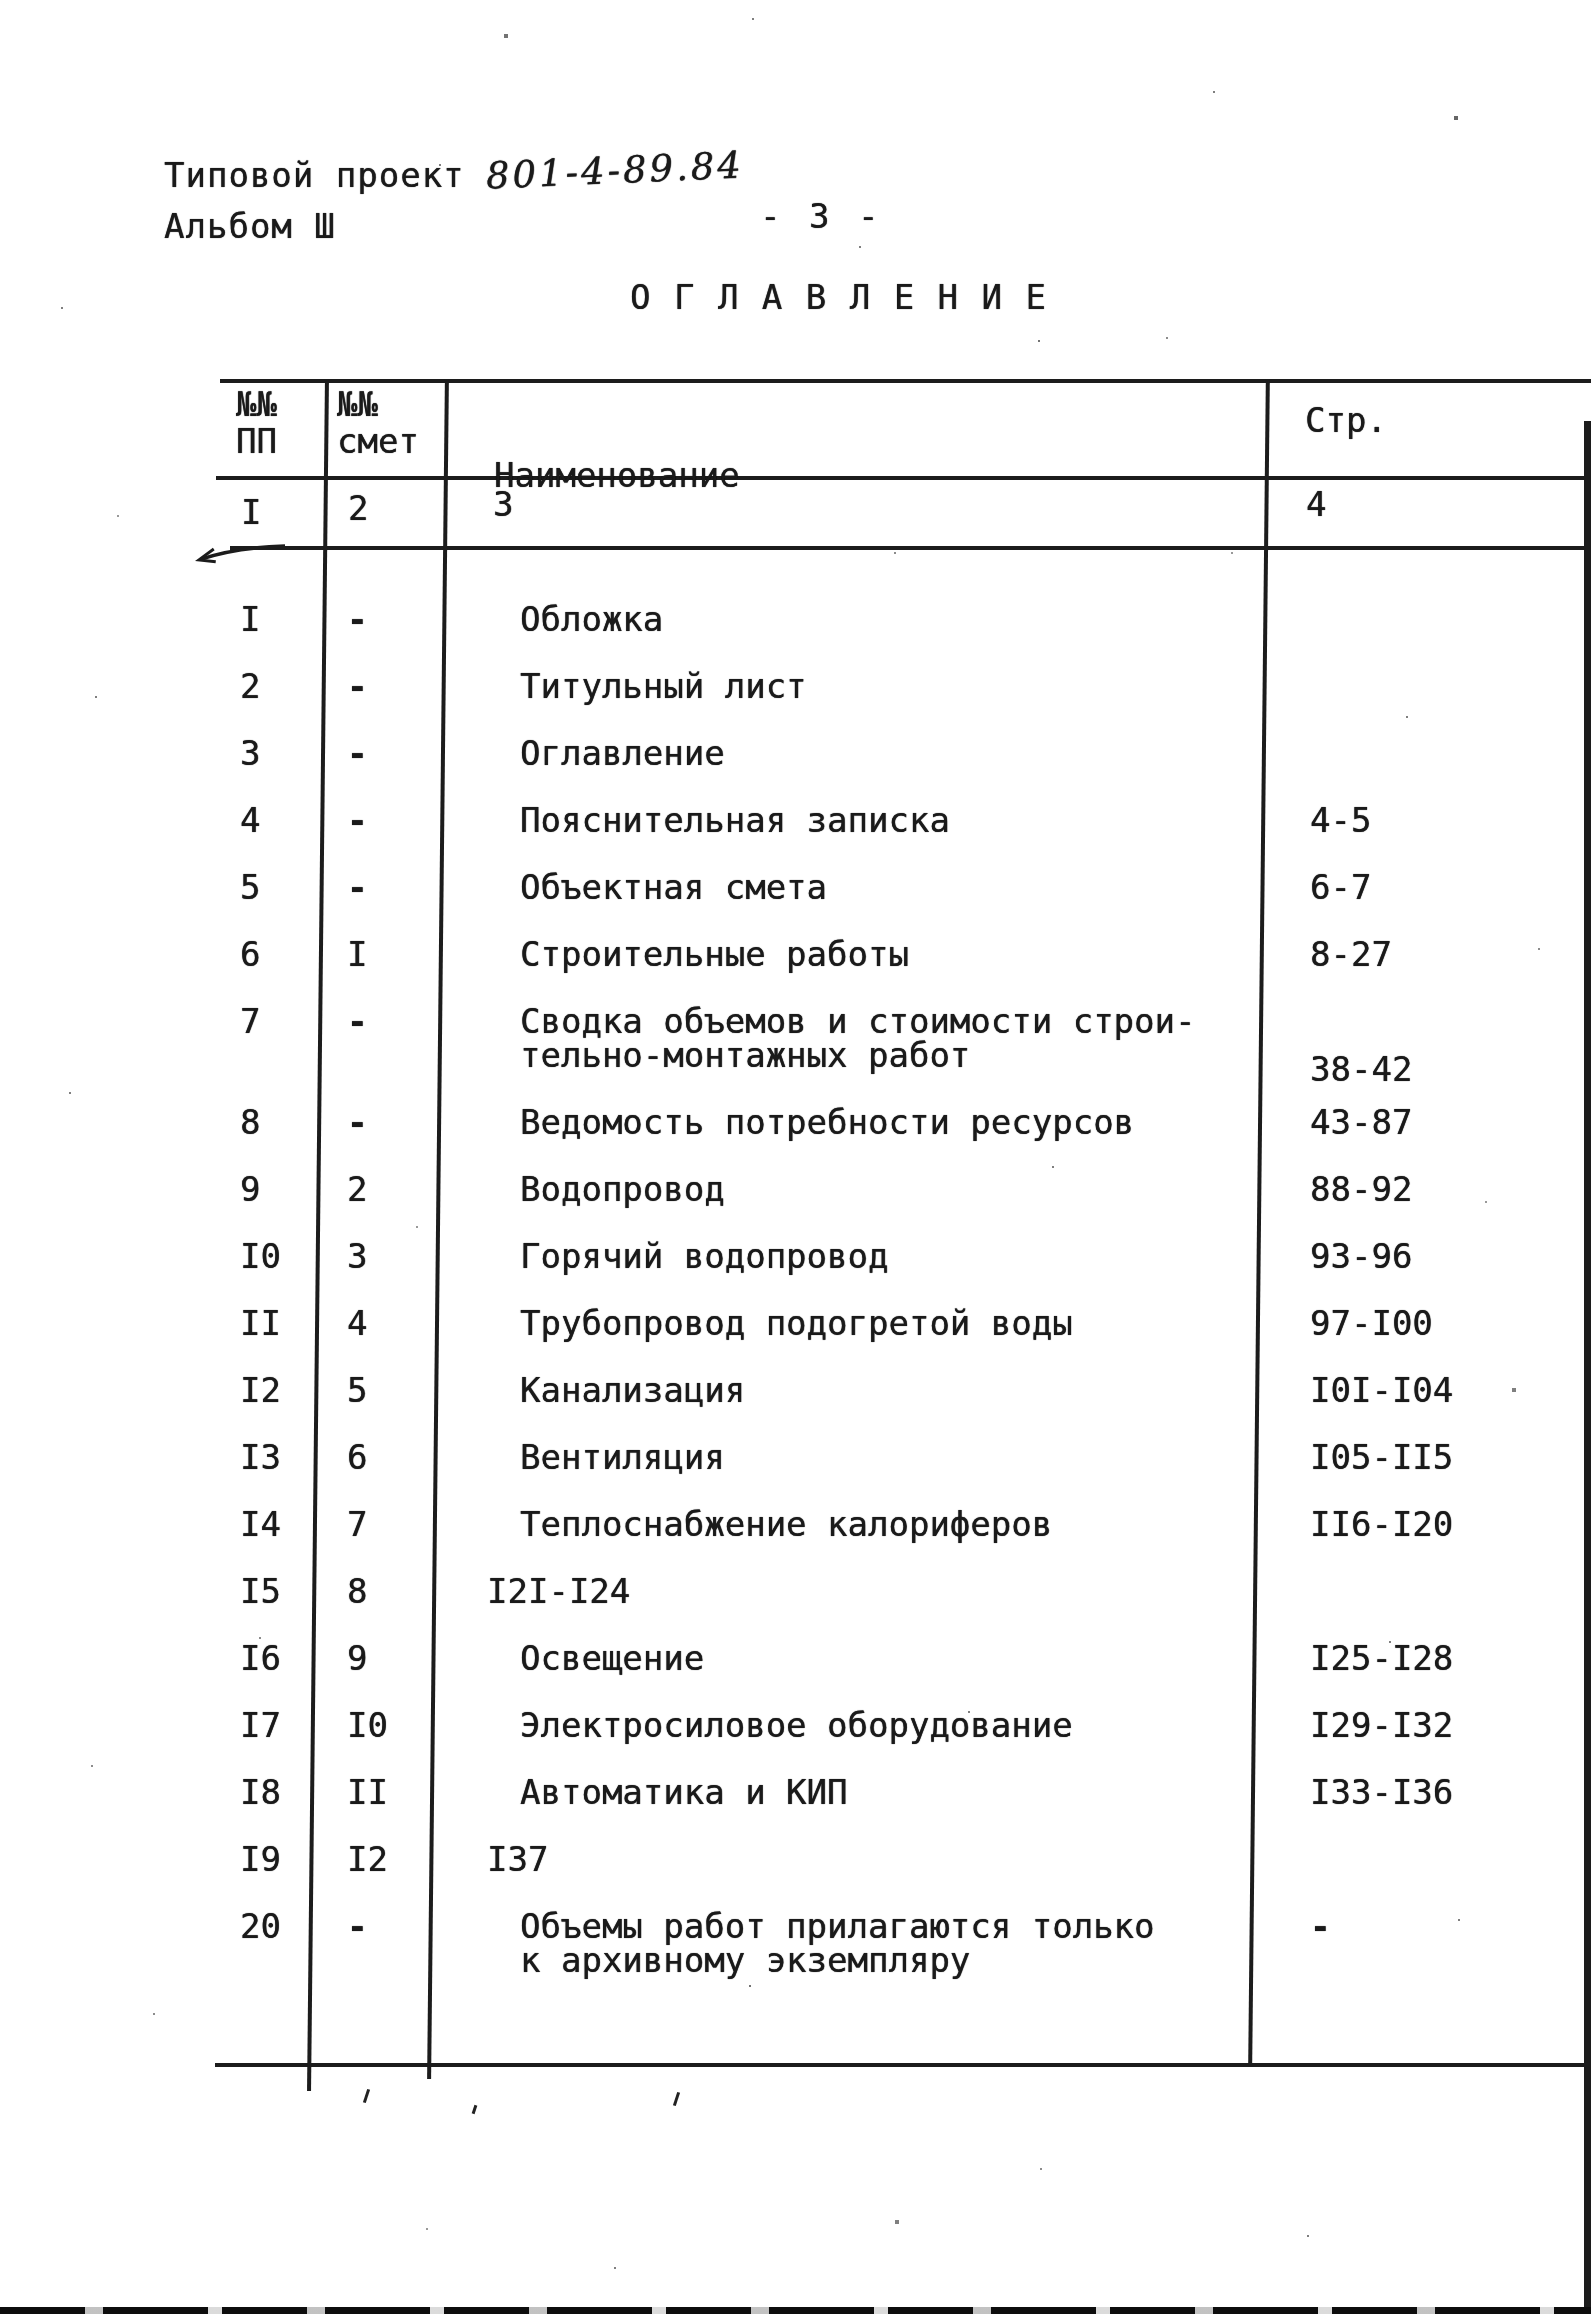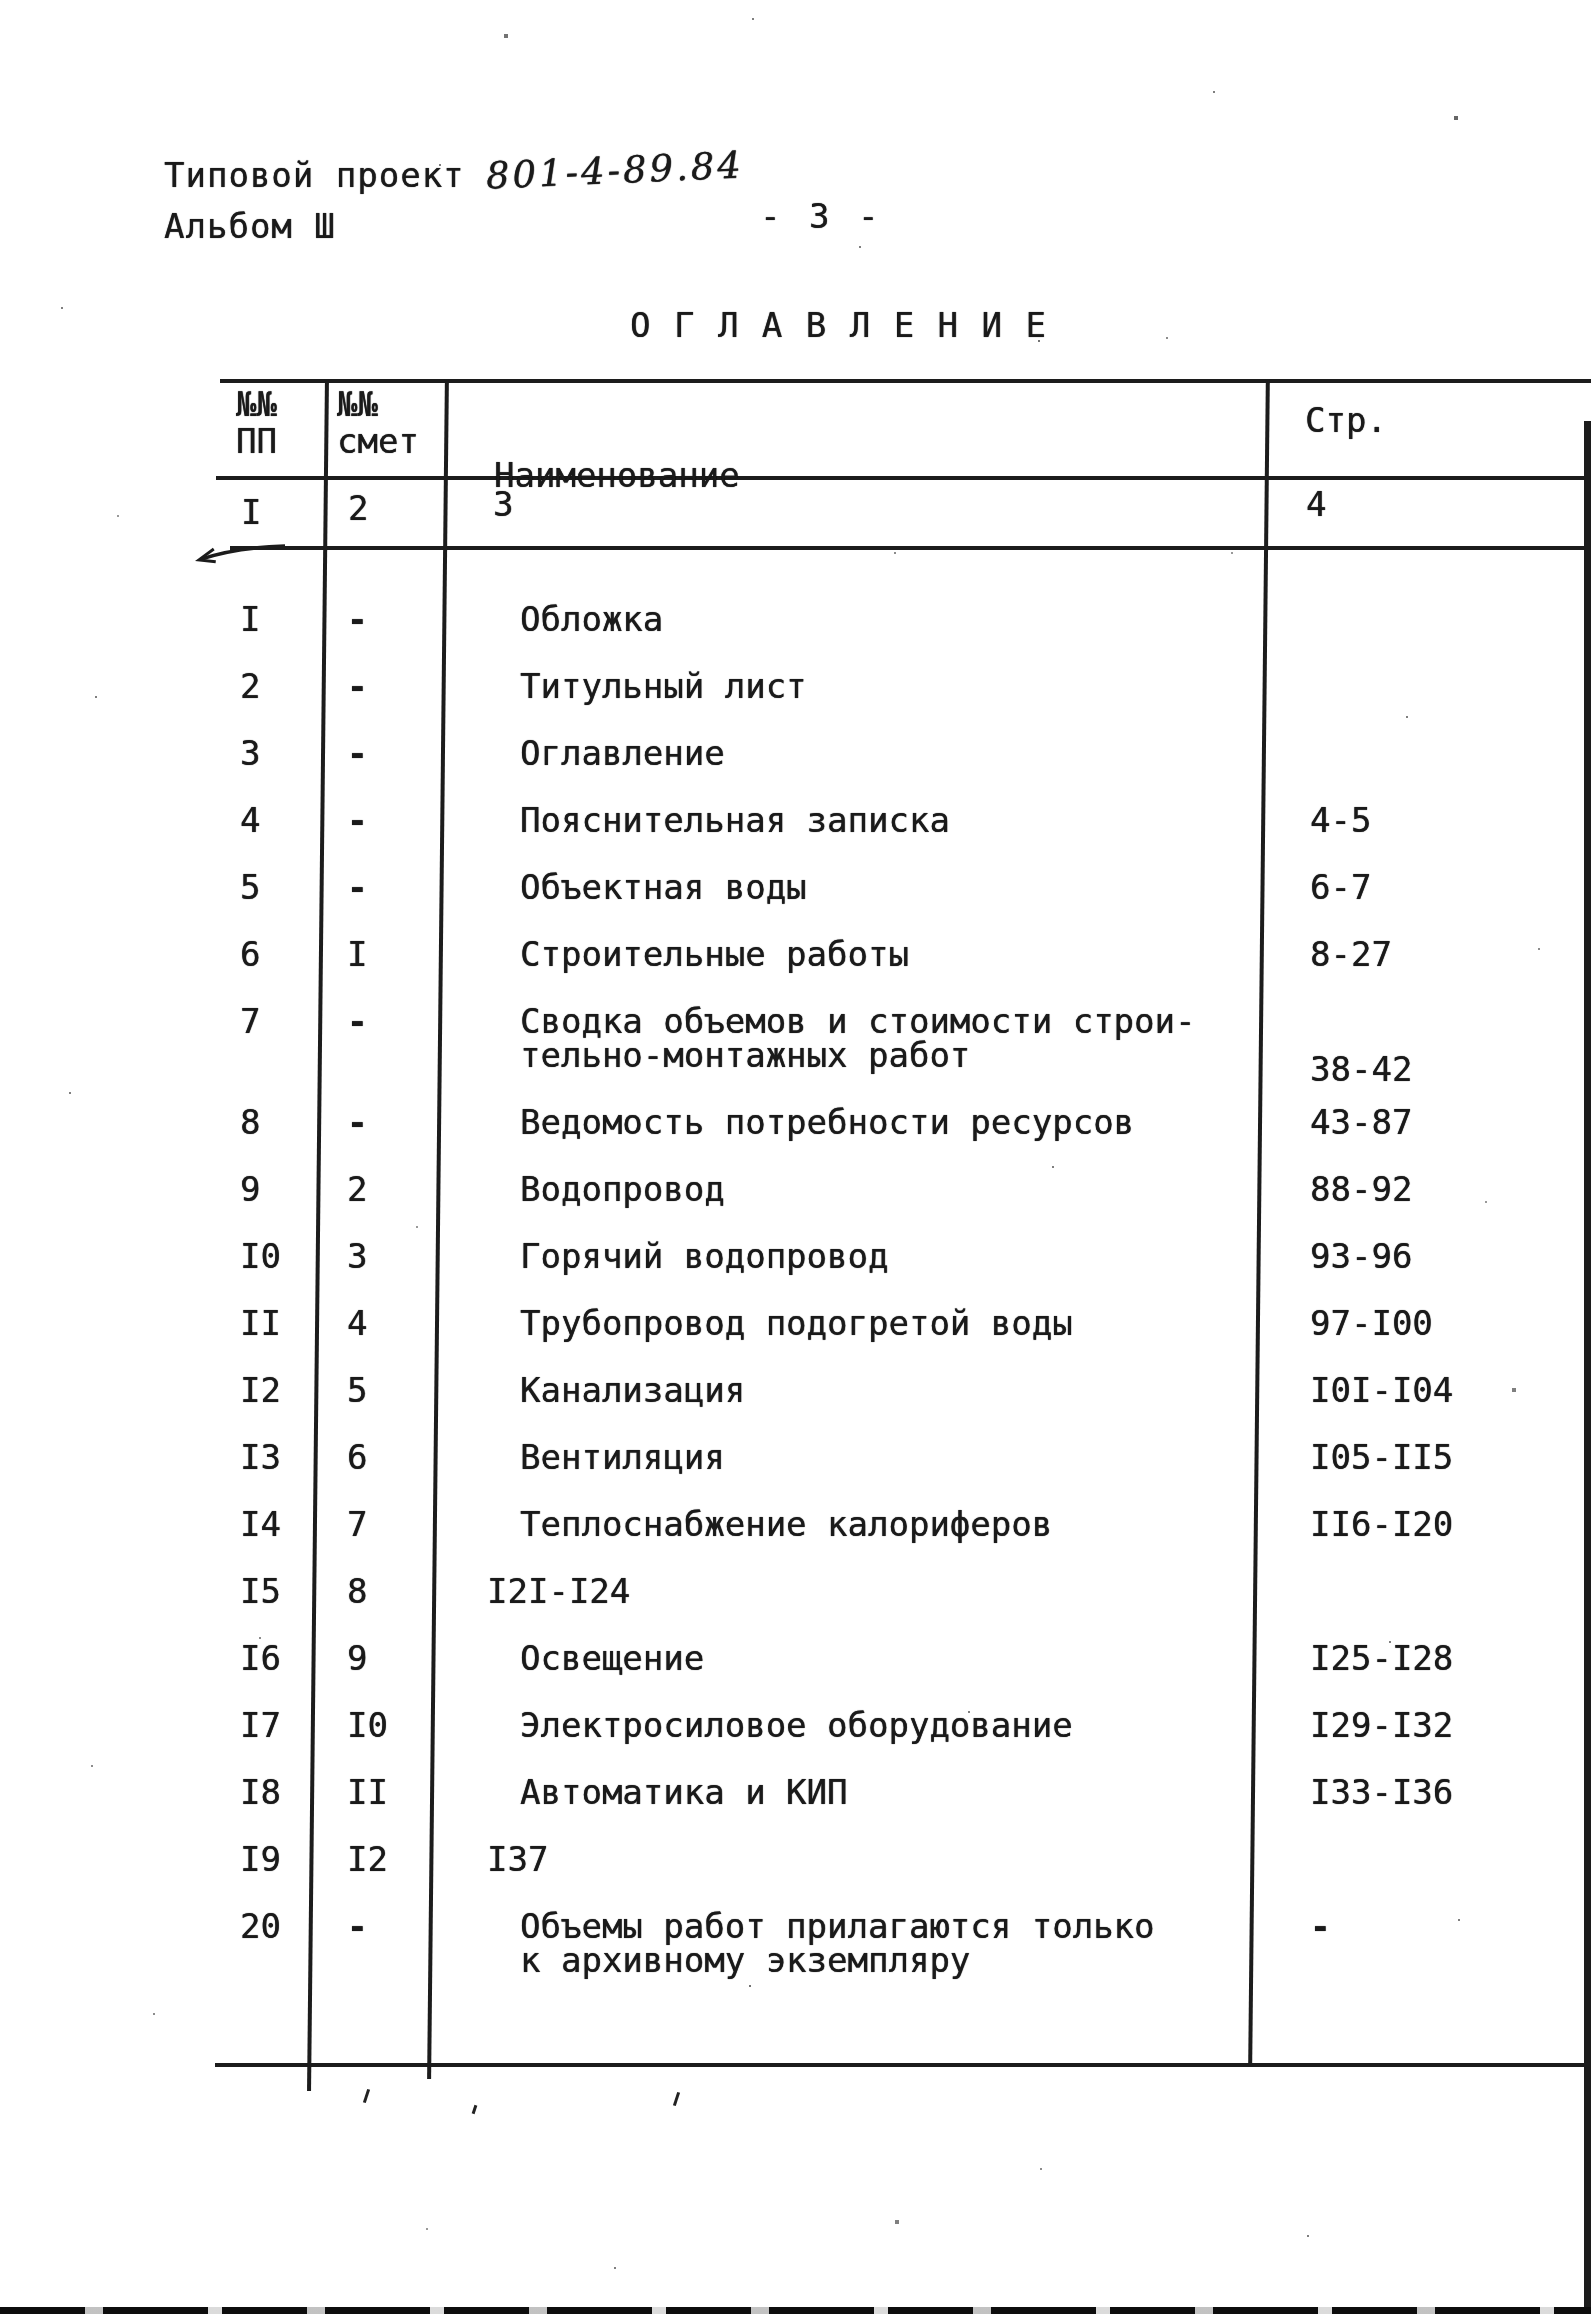--- a/index.html
+++ b/index.html
@@ -15,21 +15,21 @@
   .typed{ text-shadow:0 0 1px rgba(0,0,0,.75), 0.4px 0.4px 0 rgba(0,0,0,.35); }
 
   
   .doc-ref{position:absolute;left:164px;top:149px;font-size:34px;line-height:51px;letter-spacing:1px;}
   .handwritten{
     font-family:"DejaVu Serif",serif;font-style:italic;
     font-size:37px;letter-spacing:3px;
     display:inline-block;transform:rotate(-2.5deg) translateY(-4px);
   }
   .page-num{position:absolute;left:760px;top:196px;font-size:34px;letter-spacing:4px;}
-  .doc-title{position:absolute;left:630px;top:277px;font-size:34px;letter-spacing:1.5px;white-space:nowrap;margin-top:28px;}
+  .doc-title{position:absolute;left:630px;top:277px;font-size:34px;letter-spacing:1.5px;white-space:nowrap;}
 
   
   .hline{position:absolute;height:4px;background:#1c1c1c;}
   .hl-top{left:220px;top:379px;width:1372px;}
   .hl-h1 {left:216px;top:476px;width:1376px;}
   .hl-h2 {left:230px;top:546px;width:1362px;}
   .hl-bot{left:215px;top:2063px;width:1377px;}
   .vline{position:absolute;width:4px;background:#1c1c1c;}
   .vl-1{left:316px;top:379px;height:1712px;transform:rotate(0.6deg);}
   .vl-2{left:436px;top:379px;height:1700px;transform:rotate(0.6deg);}
@@ -155,21 +155,21 @@
       </div>
       <div class="trow">
         <div class="cell typed cell-pp">4</div>
         <div class="cell typed cell-smeta dash">-</div>
         <div class="cell typed cell-name">Пояснительная записка</div>
         <div class="cell typed cell-pages">4-5</div>
       </div>
       <div class="trow">
         <div class="cell typed cell-pp">5</div>
         <div class="cell typed cell-smeta dash">-</div>
-        <div class="cell typed cell-name">Объектная воды</div>
+        <div class="cell typed cell-name">Объектная смета</div>
         <div class="cell typed cell-pages">6-7</div>
       </div>
       <div class="trow">
         <div class="cell typed cell-pp">6</div>
         <div class="cell typed cell-smeta">I</div>
         <div class="cell typed cell-name">Строительные работы</div>
         <div class="cell typed cell-pages">8-27</div>
       </div>
       <div class="trow tall">
         <div class="cell typed cell-pp">7</div>

